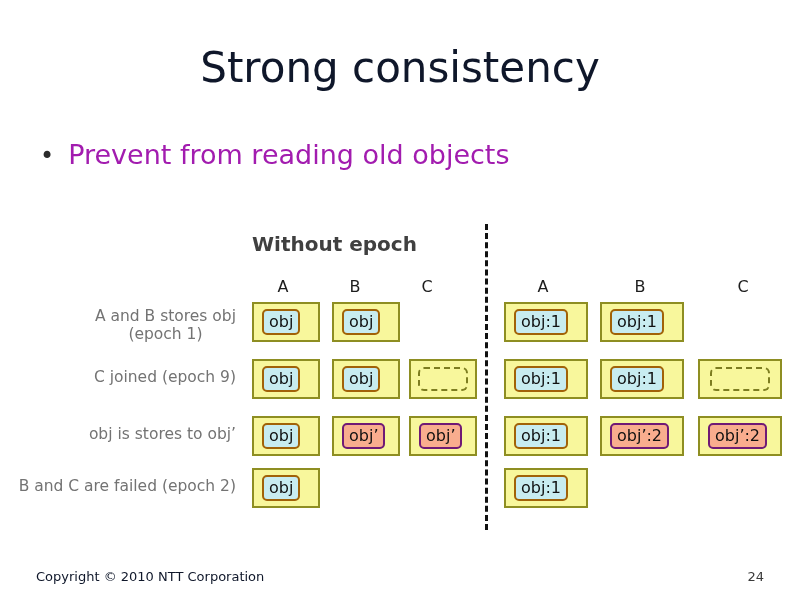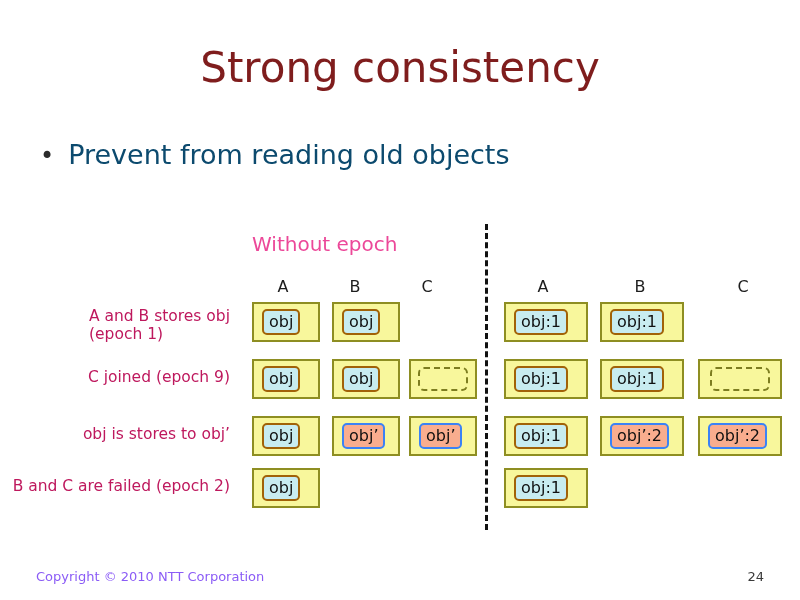--- a/index.html
+++ b/index.html
@@ -25,21 +25,21 @@
 
   
   #slide-title {
     position: absolute;
     left: 0;
     top: 44px;
     width: 800px;
     text-align: center;
     font-size: 42px;
     line-height: 48px;
-    color: #7f1d1d;
+    color: #0f172a;
     font-weight: 400;
     letter-spacing: 0px;
     white-space: nowrap;
   }
 
   
   #bullet-row {
     position: absolute;
     left: 40px;
     top: 138px;
@@ -49,31 +49,32 @@
     gap: 14px;
   }
   #bullet-dot {
     font-size: 24px;
     line-height: 30px;
     color: #2b2b2b;
   }
   #bullet-text {
     font-size: 27px;
     line-height: 34px;
-    color: #0c4a6e;
+    color: #a21caf;
     white-space: nowrap;
   }
 
   
   .section-heading {
     position: absolute;
     font-size: 20px;
     line-height: 24px;
-    color: #ec4899;
-    white-space: nowrap;
+    color: #404040;
+    white-space: nowrap;
+    font-weight: bold;
   }
   #heading-left  { left: 252px; top: 232px; }
   #heading-right { left: 536px; top: 232px; }
 
   
   .col-letter {
     position: absolute;
     top: 277px;
     font-size: 16px;
     line-height: 19px;
@@ -89,25 +90,25 @@
     left: 485px;
     top: 224px;
     width: 0px;
     height: 306px;
     border-left: 3px dashed #111111;
   }
 
   
   .row-label {
     position: absolute;
-    right: 16px;
+    right: 10px;
     font-size: 15.5px;
     line-height: 18px;
-    color: #be185d;
-    text-align: left;
+    color: #737373;
+    text-align: center;
     white-space: pre-line;
   }
   .row-label-wrap {
     position: absolute;
     left: 0px;
     width: 246px;
   }
 
   
   .node-box {
@@ -131,39 +132,39 @@
     line-height: 19px;
     white-space: nowrap;
     color: #111111;
   }
   .pill-old {
     background: #c8ecf0;
     border: 2px solid #a16207;
   }
   .pill-new {
     background: #f9ad8e;
-    border: 2px solid #3b82f6;
+    border: 2px solid #701a75;
   }
   .pill-empty {
     border: 2px dashed #7d7d20;
     border-radius: 6px;
     background: transparent;
     width: 46px;
     height: 20px;
   }
   .pill-empty.wide { width: 56px; }
 
   
   #footer-copyright {
     position: absolute;
     left: 36px;
     top: 569px;
     font-size: 13px;
     line-height: 16px;
-    color: #8b5cf6;
+    color: #0f172a;
     white-space: nowrap;
   }
   #footer-pagenum {
     position: absolute;
     right: 36px;
     top: 569px;
     font-size: 13px;
     line-height: 16px;
     color: #3a3a3a;
     text-align: center;

